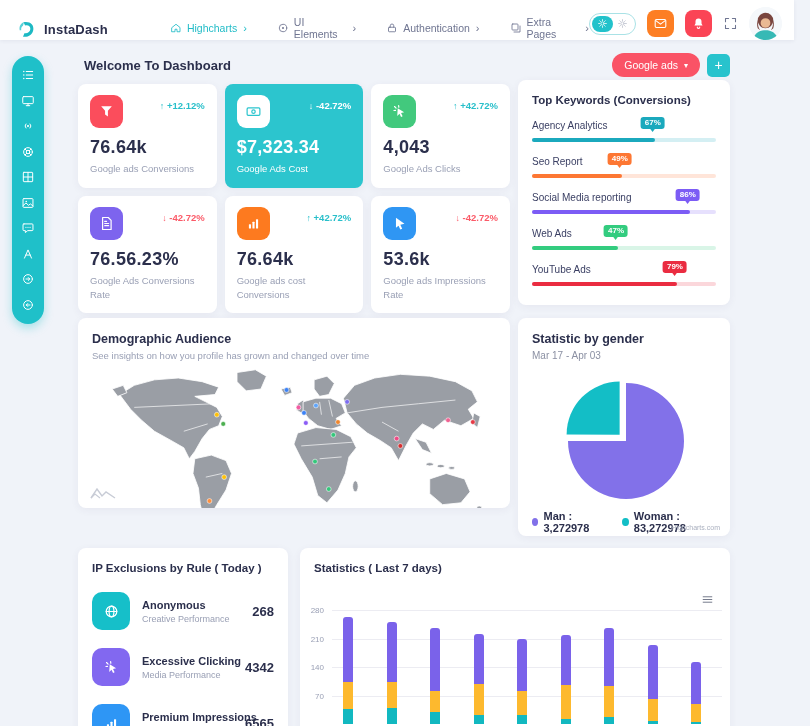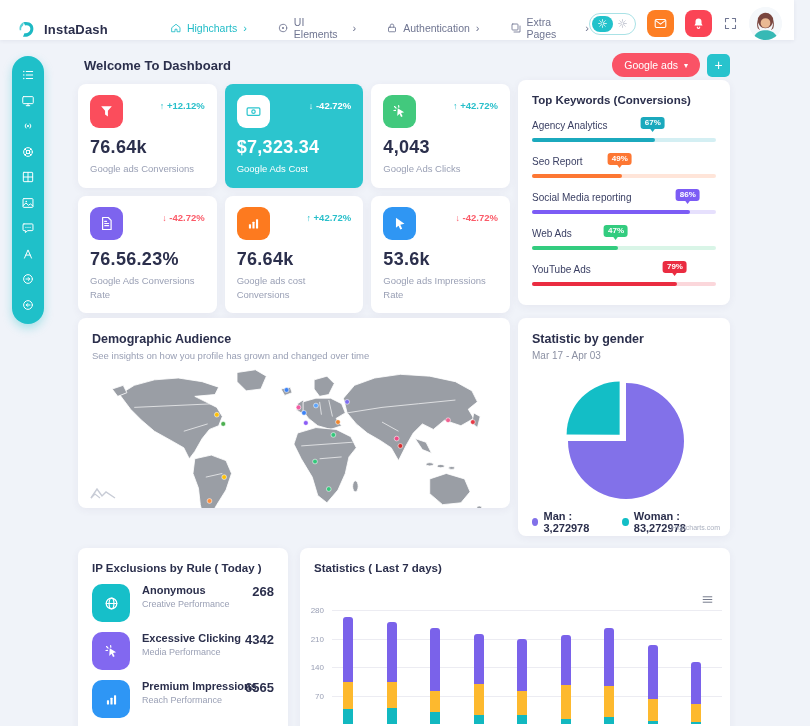--- a/index.html
+++ b/index.html
@@ -91,21 +91,21 @@
   .gender-date { font-size:10px; color:#8b90a3; margin-top:4px; }
   .pie-wrap { width:140px; margin:8px auto 0; }
   .pie-wrap svg { display:block; width:140px; height:136px; }
   .pie-legend { display:flex; justify-content:center; gap:16px; margin-top:5px; }
   .pl-item { display:flex; align-items:center; gap:5px; font-size:11px; font-weight:bold; color:#2b2f4c; }
   .pl-dot { width:8px; height:8px; border-radius:50%; }
   .hc-credit { position:absolute; right:10px; bottom:5px; font-size:7px; color:#aab0bf; }
   
   .ip-card { position:absolute; left:78px; top:548px; width:210px; height:240px; padding:14px; overflow:hidden; }
   .ip-list { margin-top:10px; }
-  .ip-item { display:flex; margin-bottom:6px; height:38px; margin-top:10px; }
+  .ip-item { display:flex; align-items:center; margin-bottom:6px; height:38px; margin-top:18px; }
   .ip-icon { width:38px; height:38px; border-radius:10px; flex:none; display:flex; align-items:center; justify-content:center; color:#fff; }
   .ip-icon .icn svg { width:17px; height:17px; }
   .ip-texts { margin-left:12px; flex:1; min-width:0; }
   .ip-title { font-size:11px; font-weight:bold; color:#2b2f4c; white-space:nowrap; }
   .ip-sub { font-size:9px; color:#9aa0b5; margin-top:3px; white-space:nowrap; }
   .ip-value { font-size:13px; font-weight:bold; color:#2b2f4c; margin-left:6px; }
   
   .stats-card { position:absolute; left:300px; top:548px; width:430px; height:240px; padding:14px; overflow:hidden; }
   .chart-menu { position:absolute; right:16px; top:44px; color:#6a6f82; cursor:pointer; }
   .chart-menu .icn svg { width:13px; height:13px; stroke-width:2; }

